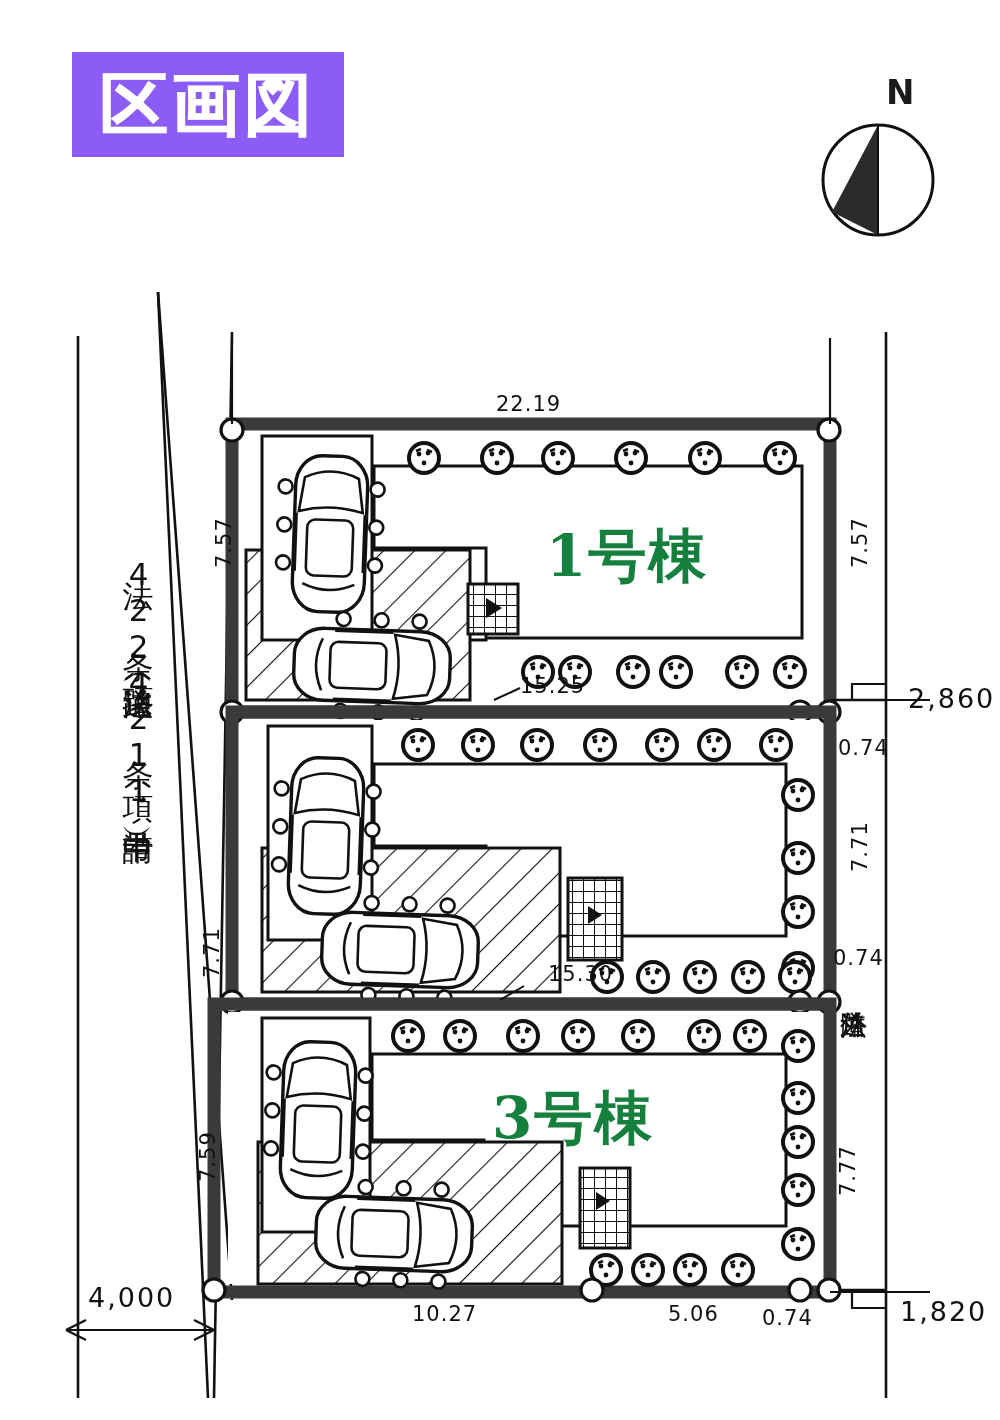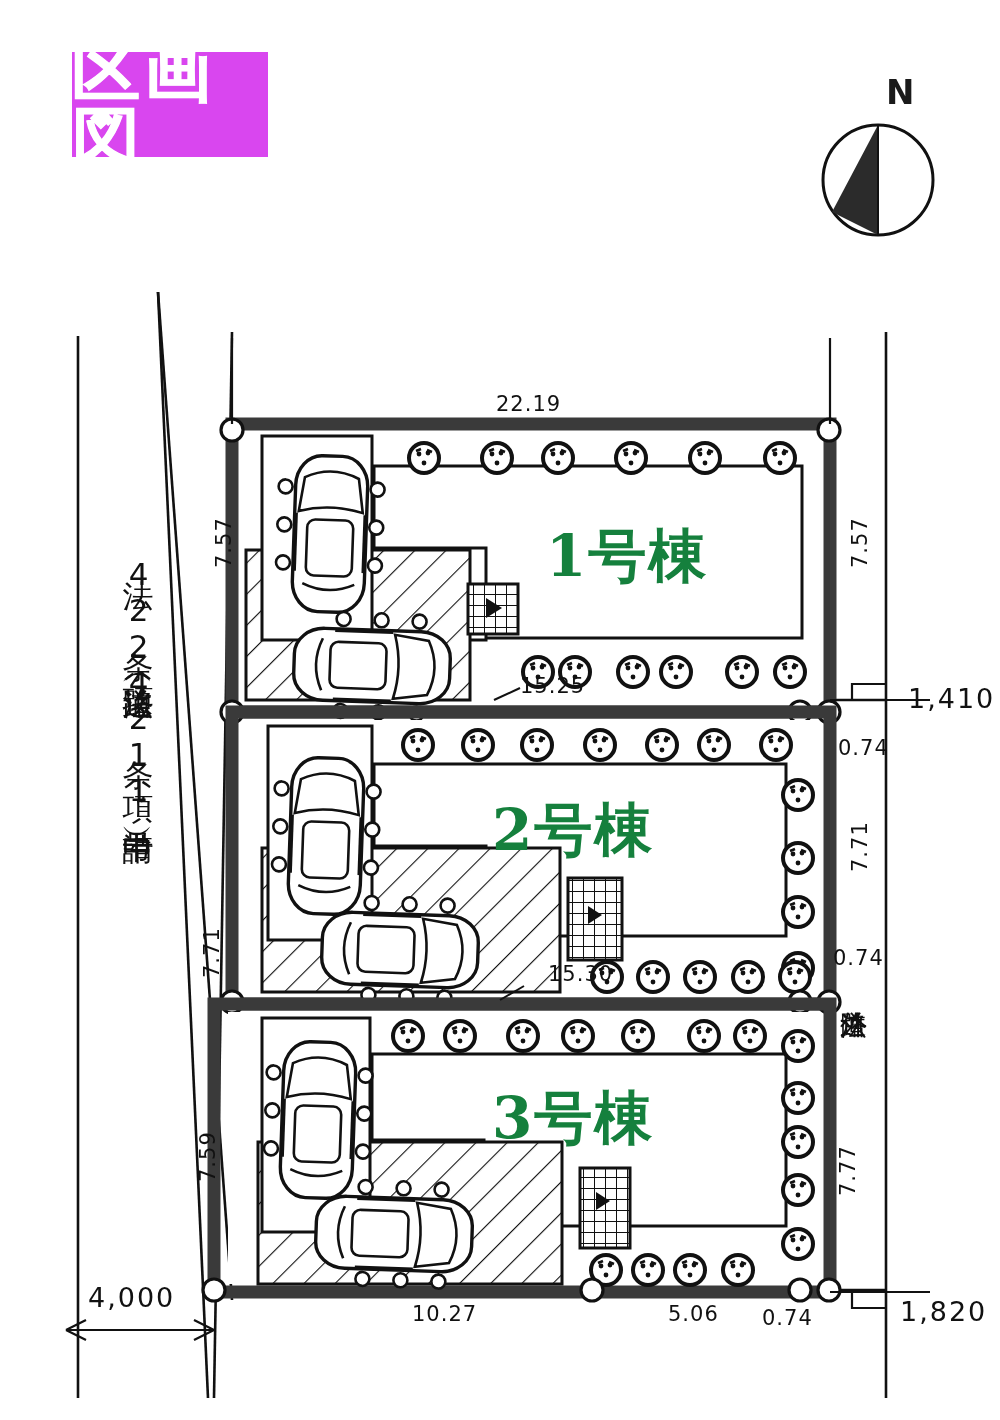--- a/index.html
+++ b/index.html
@@ -14,22 +14,22 @@
     width: 1000px;
     height: 1420px;
     background: #ffffff;
     overflow: hidden;
   }
 
   
   #title-plate {
     position: absolute;
     left: 72px; top: 52px;
-    width: 196px; height: 105px;
-    background: #d946ef;
+    width: 272px; height: 105px;
+    background: #8b5cf6;
     display: flex; align-items: center; justify-content: center;
   }
   #title-plate .ttl {
     font-family: "DejaVu Sans", sans-serif;
     font-size: 68px;
     font-weight: 700;
     color: #ffffff;
     letter-spacing: 4px;
     line-height: 1;
     -webkit-text-stroke: 1px #ffffff;
@@ -312,42 +312,41 @@
       <line x1="66" y1="1330" x2="214" y2="1330" stroke="#111" stroke-width="2.2"></line>
       <path d="M66 1330 l20 -10 M66 1330 l20 10" fill="none" stroke="#111" stroke-width="2.2"></path>
       <path d="M214 1330 l-20 -10 M214 1330 l-20 10" fill="none" stroke="#111" stroke-width="2.2"></path>
 
       <line x1="494" y1="700" x2="520" y2="688" stroke="#111" stroke-width="2"></line>
       <line x1="500" y1="1000" x2="524" y2="986" stroke="#111" stroke-width="2"></line>
     </g>
   </svg>
 
   <div class="blabel" style="left:546px; top:518px;">1号棟</div>
-  <div class="blabel" style="left:492px; top:792px;">2号棟</div>
   <div class="blabel" style="left:492px; top:1080px;">3号棟</div>
 
   <div class="jtext-v" style="left:122px; top:556px; font-size:31px;">法42条2項道路（法42条1項1号申請中）</div>
   <div class="jtext-v" style="left:840px; top:990px; font-size:27px;">法外道路</div>
 
   <div class="dim" style="left:496px; top:392px;">22.19</div>
   <div class="dim" style="left:520px; top:674px;">15.25</div>
   <div class="dim" style="left:512px; top:962px;margin-left:36px;">15.30</div>
 
   <div class="dim v" style="left:212px; top:568px;">7.57</div>
   <div class="dim v" style="left:200px; top:978px;">7.71</div>
   <div class="dim v" style="left:196px; top:1182px;">7.59</div>
 
   <div class="dim v" style="left:848px; top:568px;">7.57</div>
   <div class="dim v" style="left:848px; top:872px;">7.71</div>
   <div class="dim v" style="left:836px; top:1196px;">7.77</div>
 
   <div class="dim" style="left:838px; top:736px;">0.74</div>
   <div class="dim" style="left:833px; top:946px;">0.74</div>
 
-  <div class="dim big" style="left:908px; top:683px;">1,410</div>
+  <div class="dim big" style="left:908px; top:683px;">2,860</div>
   <div class="dim big" style="left:900px; top:1296px;text-align:center;">1,820</div>
 
   <div class="dim big" style="left:88px; top:1282px;text-align:right;">4,000</div>
   <div class="dim" style="left:380px; top:1302px;margin-left:32px;">10.27</div>
   <div class="dim" style="left:668px; top:1302px;">5.06</div>
   <div class="dim" style="left:762px; top:1306px;">0.74</div>
 
 </div>
 
 </body></html>

